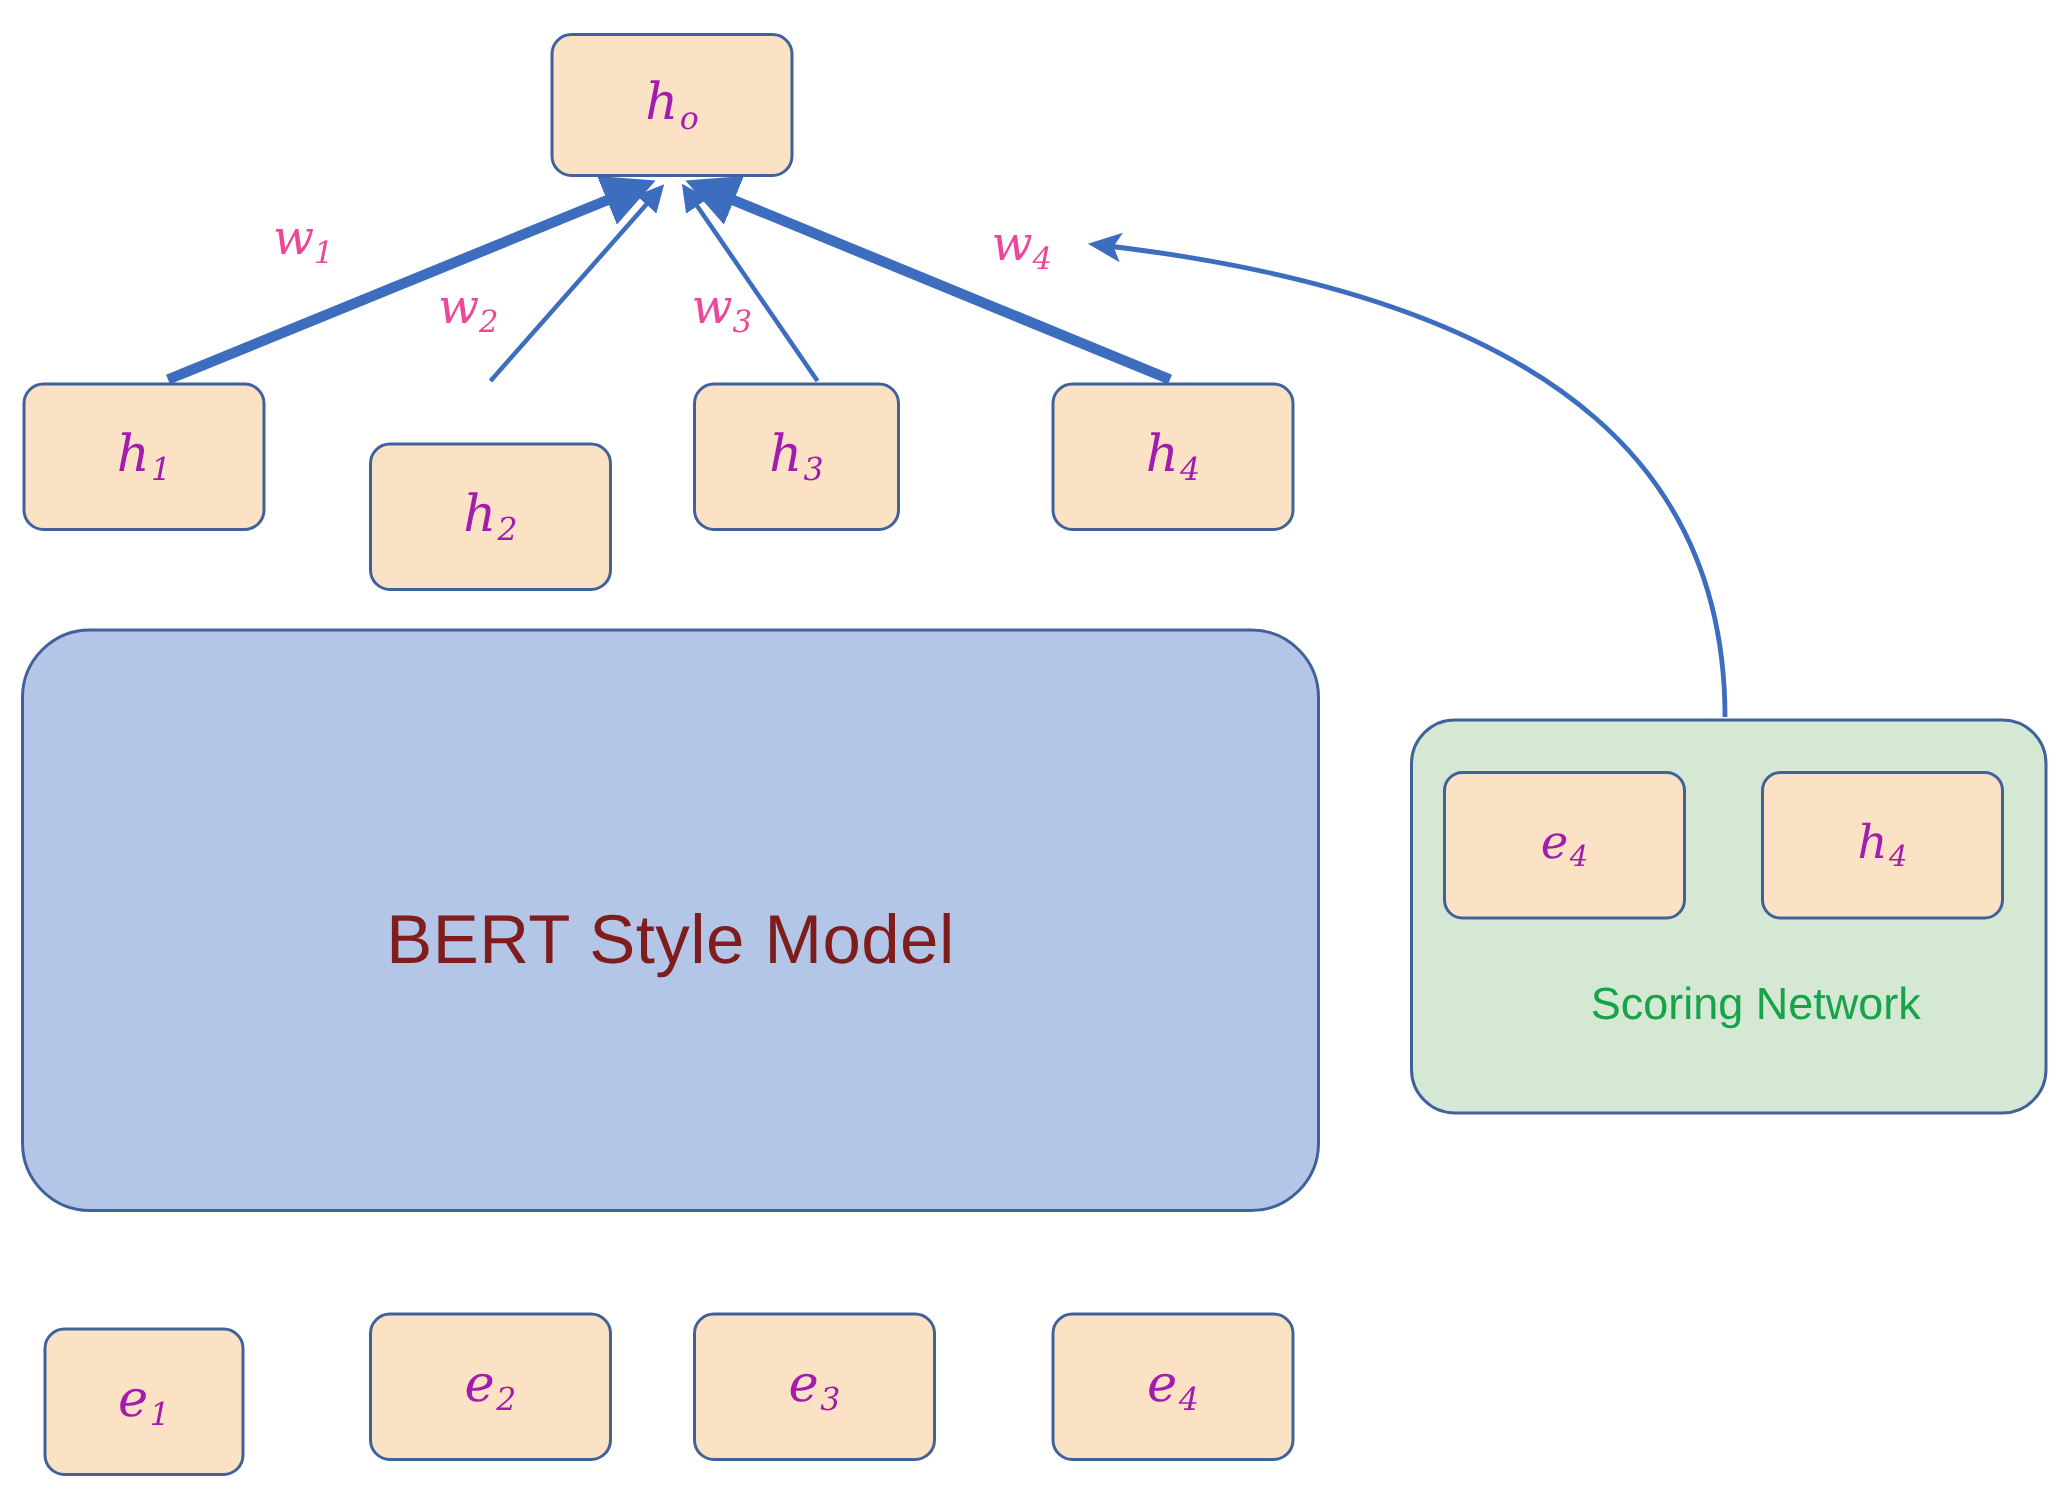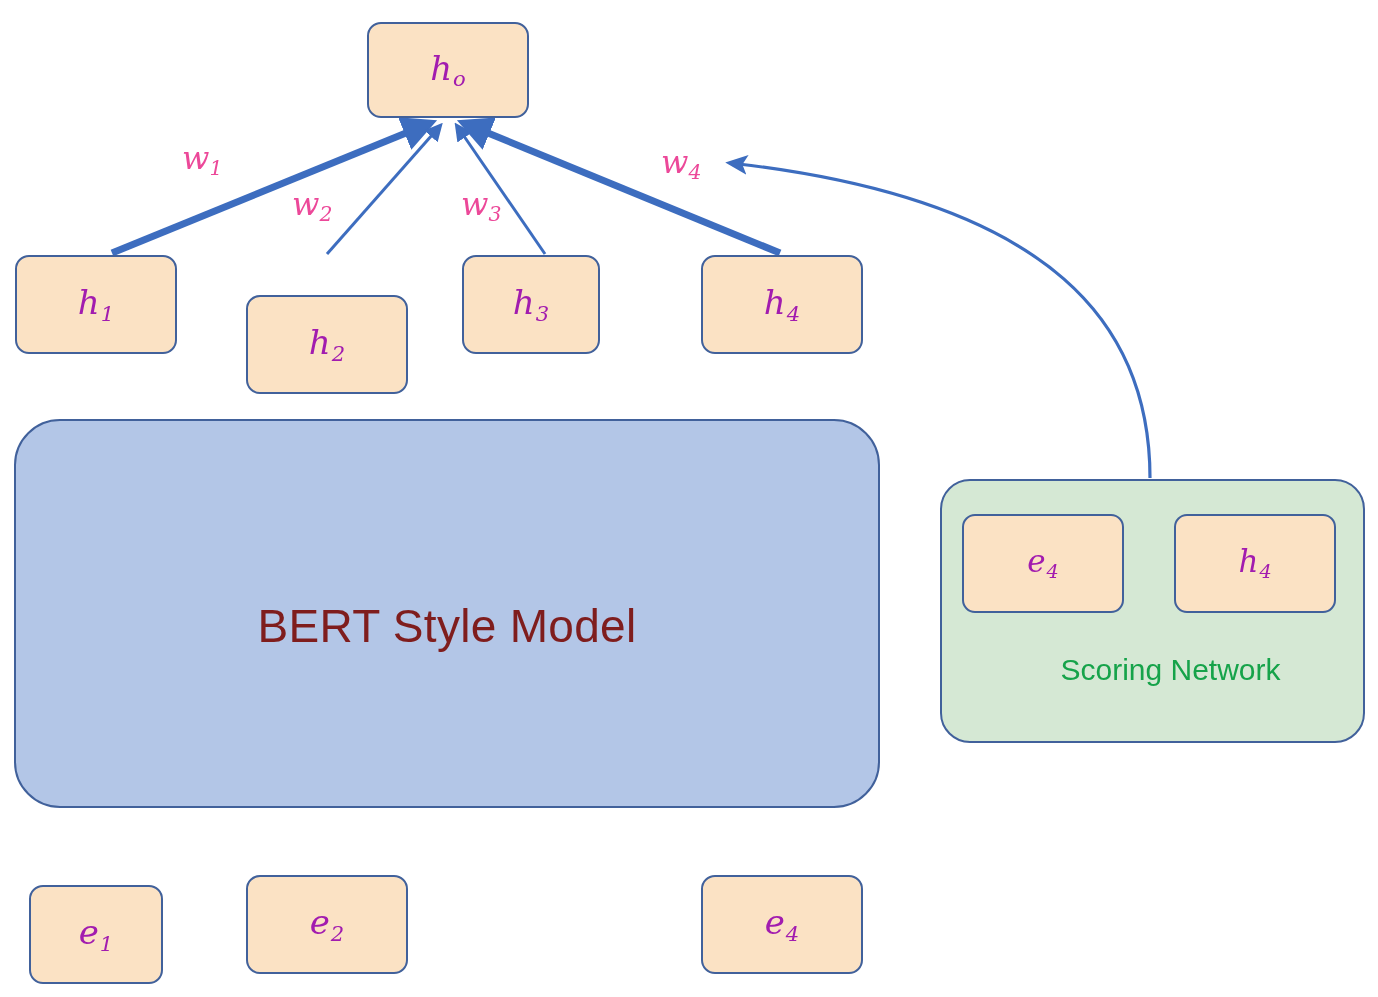--- a/index.html
+++ b/index.html
@@ -170,17 +170,20 @@
   <div class="node" style="left:1174px; top:514px; width:162px; height:99px; font-size:31px; border-radius:13px;">
     <span><span>h</span><span class="sub">4</span></span>
   </div>
 
   <div class="node" style="left:29px; top:875px; width:134px; height:99px;margin-top:10px;">
     <span><span>e</span><span class="sub">1</span></span>
   </div>
   <div class="node" style="left:246px; top:875px; width:162px; height:99px;">
     <span><span>e</span><span class="sub">2</span></span>
   </div>
+  <div class="node" style="left:462px; top:875px; width:162px; height:99px;">
+    <span><span>e</span><span class="sub">3</span></span>
+  </div>
   <div class="node" style="left:701px; top:875px; width:162px; height:99px;">
     <span><span>e</span><span class="sub">4</span></span>
   </div>
 
 </div>
 
 </body></html>

